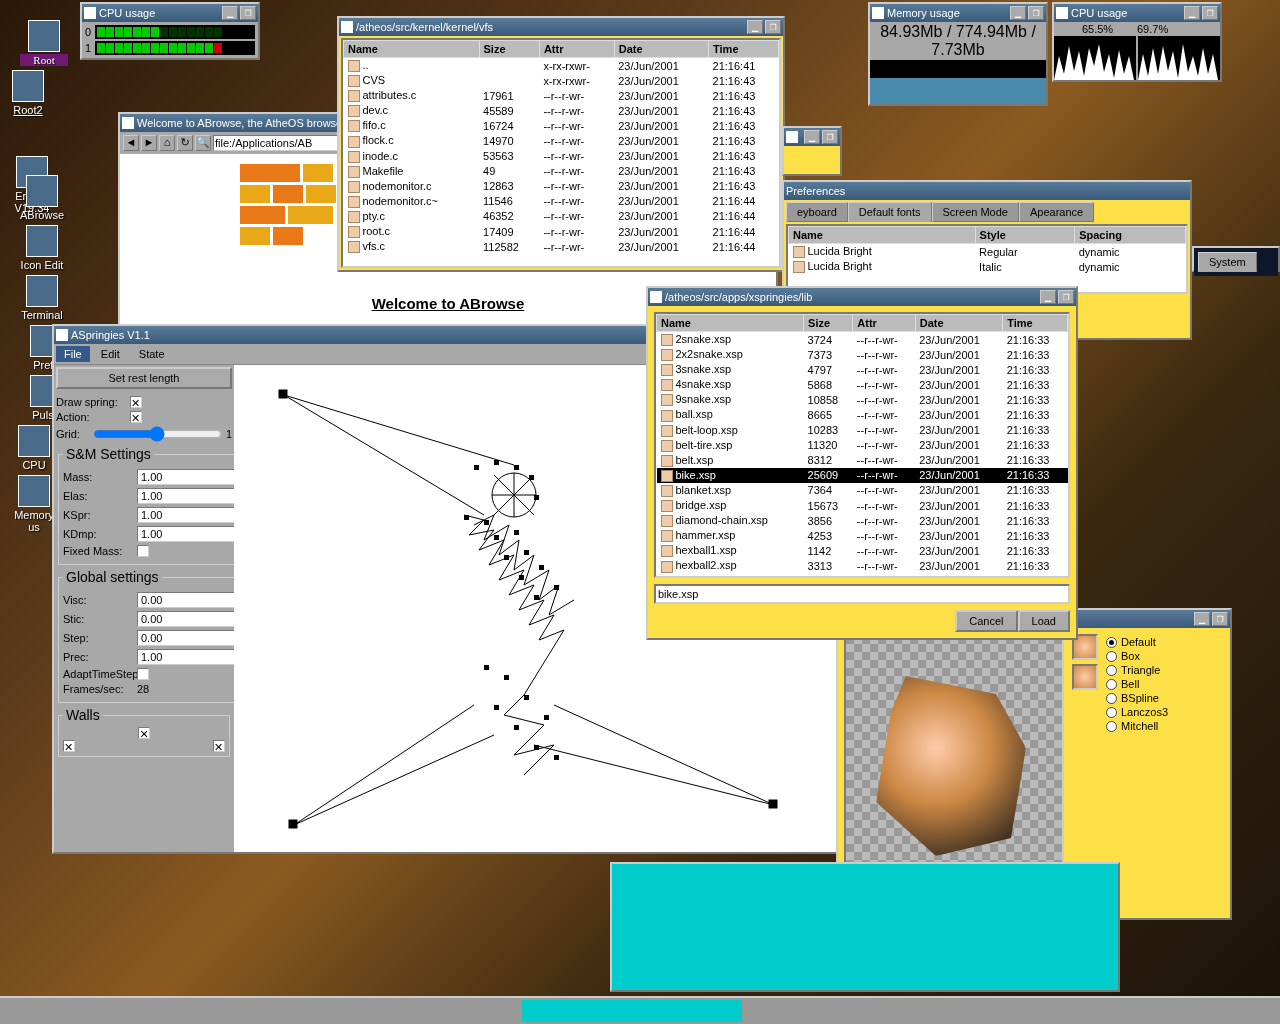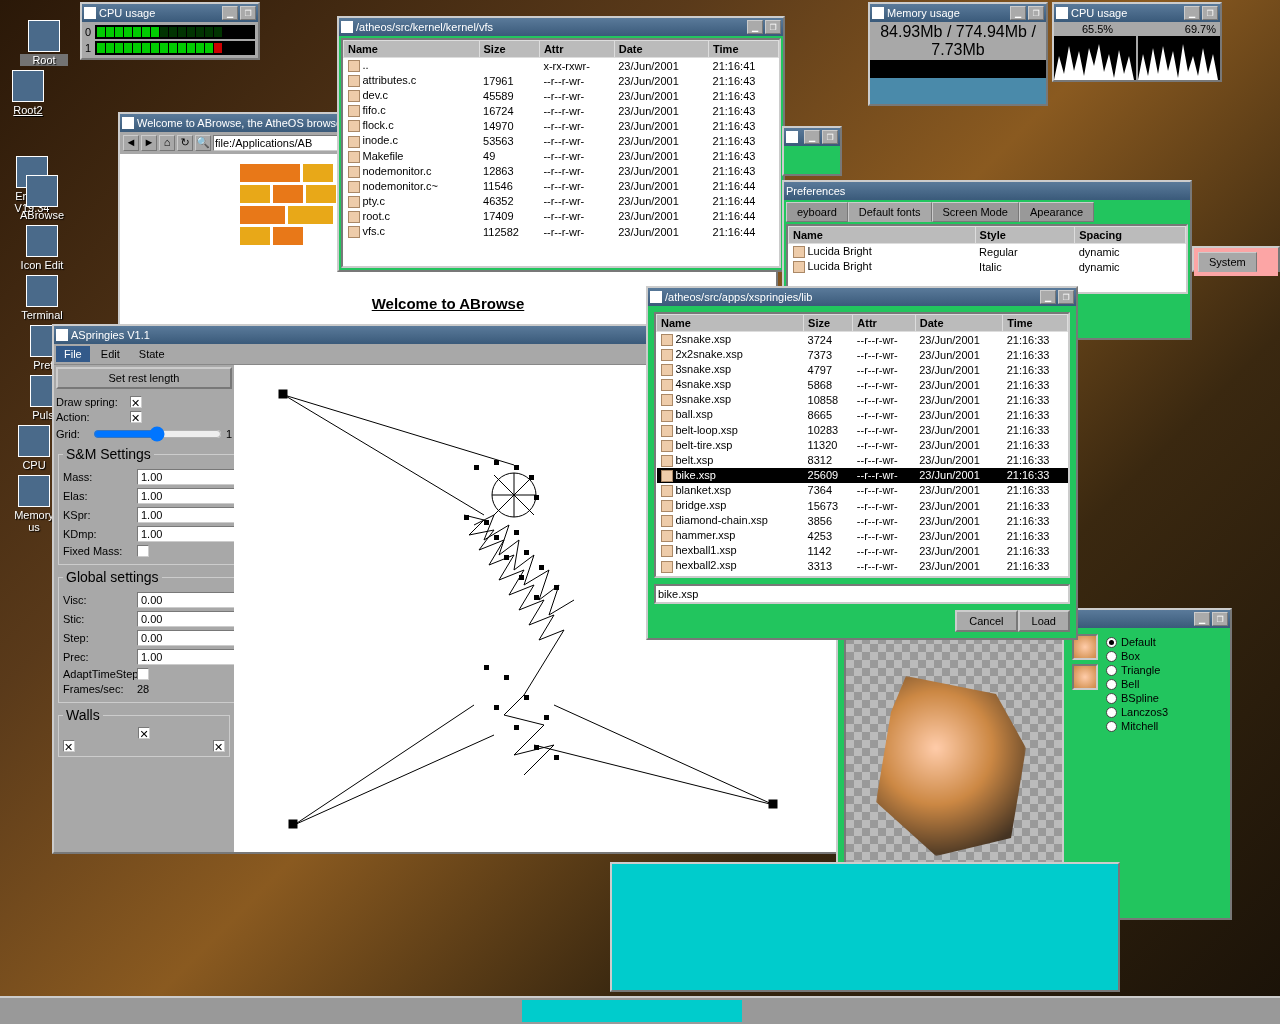--- a/index.html
+++ b/index.html
@@ -6,21 +6,21 @@
 body{width:1280px;height:1024px;background:linear-gradient(135deg,#2a1808 0%,#5a3a1a 30%,#8a5a20 50%,#3a2810 70%,#1a1208 100%);position:relative;overflow:hidden}
 .taskbar{position:absolute;bottom:0;left:0;right:0;height:28px;background:#999;border-top:2px solid #ccc;display:flex;align-items:center;padding:2px}
 .taskbar-cyan{width:220px;height:22px;background:#00cccc;margin-left:520px}
 .desk-icon{position:absolute;width:48px;text-align:center;color:#fff;text-shadow:1px 1px 1px #000;cursor:pointer}
 .desk-icon .ico{width:32px;height:32px;margin:0 auto 2px;background:#4a6a8a;border:1px solid #fff}
 .window{position:absolute;background:#a8a8a8;border:2px outset #ccc;display:flex;flex-direction:column}
 .titlebar{height:18px;background:linear-gradient(#5a7a9a,#3a5a7a);color:#fff;display:flex;align-items:center;padding:0 2px;font-size:11px;cursor:move}
 .titlebar .tic{width:12px;height:12px;background:#fff;margin-right:3px}
 .titlebar .spacer{flex:1}
 .titlebar .wbtn{width:16px;height:14px;background:#aaa;border:1px outset #ccc;margin-left:2px;cursor:pointer;display:flex;align-items:center;justify-content:center;font-size:8px}
-.win-body{flex:1;background:#22c55e;padding:2px;overflow:hidden}
+.win-body{flex:1;background:#fde047;padding:2px;overflow:hidden}
 .filelist{background:#fff;border:2px inset #ccc;height:100%;overflow-y:auto}
 .filelist table{width:100%;border-collapse:collapse}
 .filelist th{background:#bbb;border:1px outset #ddd;padding:2px 4px;text-align:left;position:sticky;top:0}
 .filelist td{padding:1px 4px;white-space:nowrap}
 .filelist tr.sel td{background:#000;color:#fff}
 .fico{display:inline-block;width:12px;height:12px;background:#eca;border:1px solid #a86;margin-right:3px;vertical-align:middle}
 .menubar{background:#a8a8a8;padding:2px;border-bottom:1px solid #888}
 .menubar span{padding:2px 8px;cursor:pointer;display:inline-block}
 .menubar span.sel{background:#335a8a;color:#fff}
 .fieldset{border:1px groove #ccc;margin:4px 2px;padding:4px}
@@ -38,21 +38,21 @@
 .cpu-graph svg{width:100%;height:100%}
 .tab{display:inline-block;padding:3px 10px;background:#999;border:1px outset #ccc;cursor:pointer}
 .tab.act{background:#a8a8a8;border-bottom:1px solid #a8a8a8}
 </style>
 </head>
 <body>
 
 <div id="desk-icons">
     <div class="desk-icon" style="left: 20px; top: 20px;">
       <div class="ico"></div>
-      <div style="background:#737373;">Root</div>
+      <div style="background:#701a75;font-family:Liberation Serif, serif;">Root</div>
     </div>
     <div class="desk-icon" style="left: 4px; top: 70px; text-decoration: underline;">
       <div class="ico"></div>
       <div style="">Root2</div>
     </div>
     <div class="desk-icon" style="left: 8px; top: 120px; margin-top: 36px;">
       <div class="ico"></div>
       <div style="">Emacs V19.34</div>
     </div>
     <div class="desk-icon" style="left: 18px; top: 175px;">
@@ -152,21 +152,21 @@
 <div class="window" style="left:1052px;top:2px;width:170px">
  <div class="titlebar">
       <span class="tic"></span>
       <span>CPU usage</span>
       <span class="spacer"></span>
       <span class="wbtn">▁</span>
       <span class="wbtn">❐</span>
     </div>
  <div style="display:flex;background:#a8a8a8;padding:1px 4px;font-size:10px">
       <span style="flex:1;text-align:center">65.5%</span>
-      <span style="flex:1;text-align:right">69.7%</span>
+      <span style="flex:1;text-align:left">69.7%</span>
     </div>
  <div style="display:flex;gap:2px;">
   <div class="cpu-graph" style="flex:1"><svg>
           <polyline points="0,44 5,20 10,38 15,10 20,35 25,15 30,40 35,12 40,30 45,8 50,36 55,18 60,42 65,14 70,38 75,20 80,44" fill="#fff" stroke="none"></polyline>
         </svg></div>
   <div class="cpu-graph" style="flex:1"><svg>
           <polyline points="0,44 5,18 10,40 15,12 20,38 25,10 30,35 35,15 40,42 45,8 50,36 55,20 60,40 65,12 70,38 75,18 80,44" fill="#fff" stroke="none"></polyline>
         </svg></div>
  </div>
 </div>
@@ -224,20 +224,29 @@
             <tr>
               <td><span class="fico"></span>..</td>
               <td>
                 <dir></dir>
               </td>
               <td>x-rx-rxwr-</td>
               <td>23/Jun/2001</td>
               <td>21:16:41</td>
             </tr>
             <tr>
+              <td><span class="fico"></span>CVS</td>
+              <td>
+                <dir></dir>
+              </td>
+              <td>x-rx-rxwr-</td>
+              <td>23/Jun/2001</td>
+              <td>21:16:43</td>
+            </tr>
+            <tr>
               <td><span class="fico"></span>attributes.c</td>
               <td>17961</td>
               <td>--r--r-wr-</td>
               <td>23/Jun/2001</td>
               <td>21:16:43</td>
             </tr>
             <tr>
               <td><span class="fico"></span>dev.c</td>
               <td>45589</td>
               <td>--r--r-wr-</td>
@@ -338,21 +347,21 @@
               <td>Italic</td>
               <td>dynamic</td>
             </tr>
           </tbody>
         </table>
       </div>
  </div>
 </div>
 
 <div class="window" style="left:1192px;top:246px;width:88px;height:26px">
- <div style="background:#fca5a5;padding:4px"><span class="tab act">System</span></div>
+ <div style="background:#0f172a;padding:4px"><span class="tab act">System</span></div>
 </div>
 
 <div class="window" style="left:782px;top:126px;width:60px;height:50px">
  <div class="titlebar">
       <span class="tic"></span>
       <span class="spacer"></span>
       <span class="wbtn">▁</span>
       <span class="wbtn">❐</span>
     </div>
  <div class="win-body" style="height:30px"></div>

